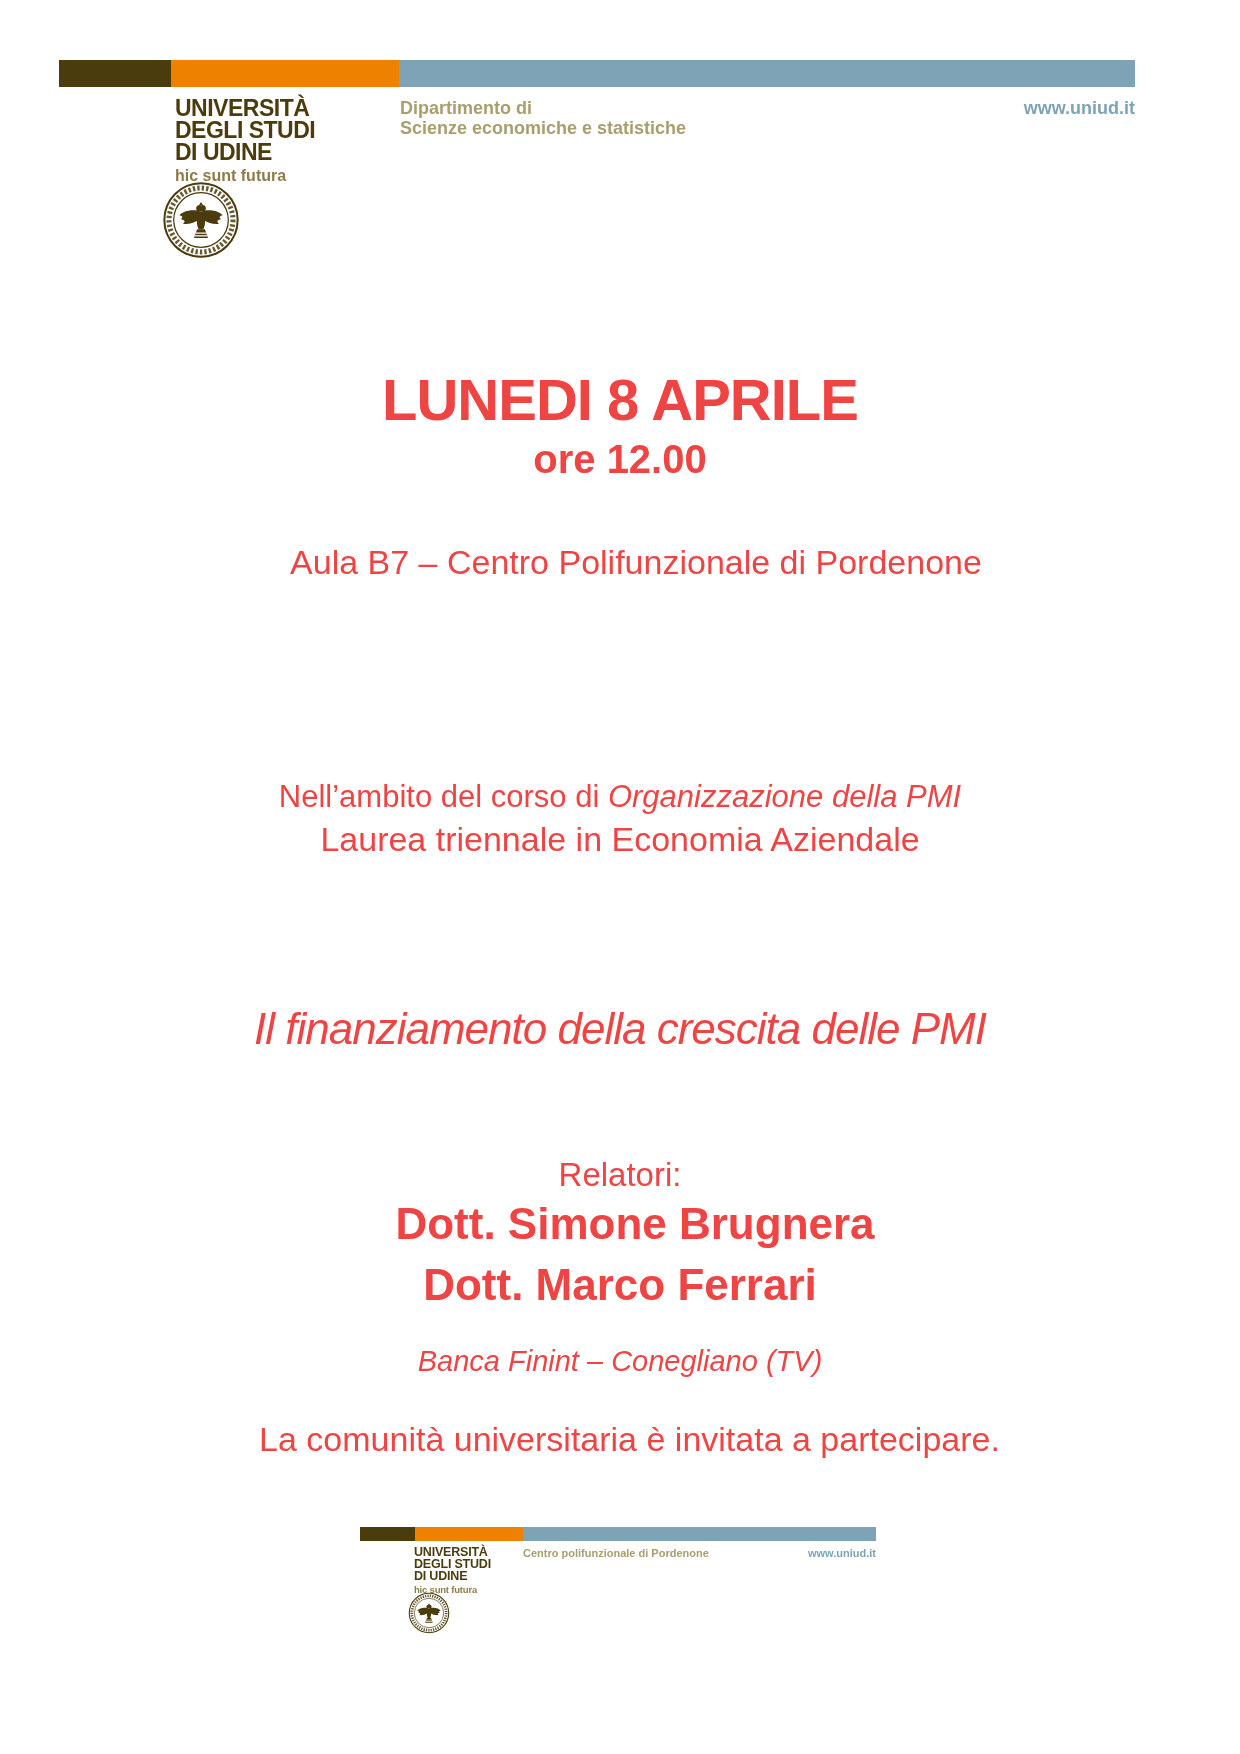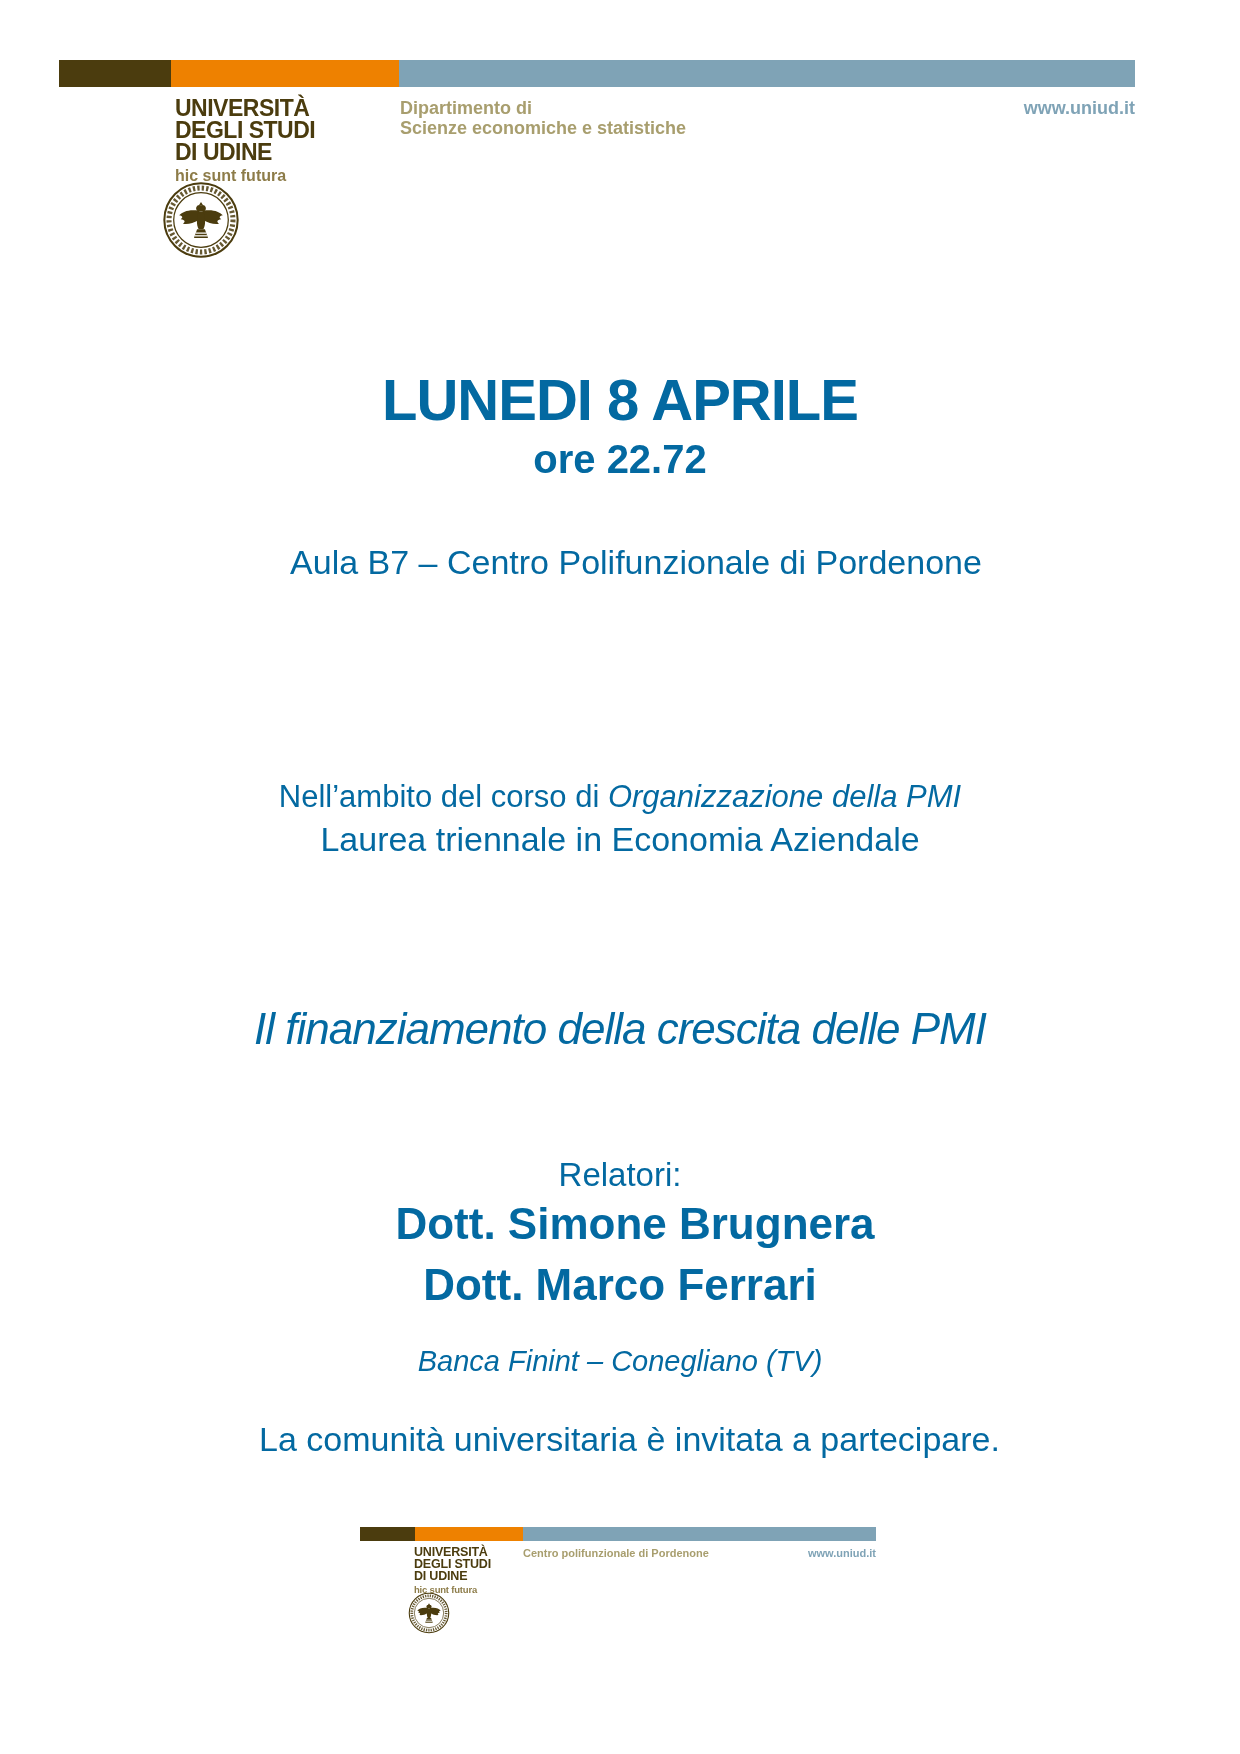--- a/index.html
+++ b/index.html
@@ -42,21 +42,21 @@
     font-size:18px; line-height:20px;
   }
   .site-header {
     position:absolute; right:105px; top:98px;
     color:#7fa3b6; font-weight:bold; font-size:18px;
     cursor:pointer;
   }
   .seal-header { position:absolute; left:162px; top:181px; width:78px; height:78px; }
 
   
-  .line { position:absolute; left:0; width:100%; text-align:center; color:#0369a1; white-space:nowrap; }
+  .line { position:absolute; left:0; width:100%; text-align:center; color:#ef4444; white-space:nowrap; }
   .l-date     { top:366px;  font-size:58px; font-weight:bold; letter-spacing:-1px; }
   .l-time     { top:437px;  font-size:40px; font-weight:bold; }
   .l-location { top:543px;  font-size:34px;padding-left:32px; }
   .l-seminar  { top:656px;  font-size:47px; font-weight:bold; letter-spacing:1px;
                 text-shadow:3px 3px 2px #9b9b9b; }
   .l-course   { top:779px;  font-size:31px; }
   .l-course .it { font-style:italic; }
   .l-degree   { top:820px;  font-size:34px; }
   .l-theme-label { top:928px; font-size:33px; }
   .l-theme    { top:1004px; font-size:44px; font-style:italic; letter-spacing:-1px; }
@@ -127,21 +127,21 @@
           <path d="M45 62 L55 62 L59 73 L41 73 Z"></path>
           <rect x="43" y="66" width="14" height="1.6" fill="#ffffff"></rect>
           <rect x="42" y="69.5" width="16" height="1.6" fill="#ffffff"></rect>
         </g>
       </g>
     </defs>
     <use href="#seal-sym"></use>
   </svg>
 
   <div class="line l-date">LUNEDI 8 APRILE</div>
-  <div class="line l-time">ore 22.72</div>
+  <div class="line l-time">ore 12.00</div>
   <div class="line l-location">Aula B7 – Centro Polifunzionale di Pordenone</div>
 
   <div class="line l-course">
     <span>Nell’ambito del corso di </span><span class="it">Organizzazione della PMI</span>
   </div>
 
   <div class="line l-degree">Laurea triennale in Economia Aziendale</div>
   <div class="line l-theme">Il finanziamento della crescita delle PMI</div>
   <div class="line l-rel">Relatori:</div>
   <div class="line l-speaker1">Dott. Simone Brugnera</div>

